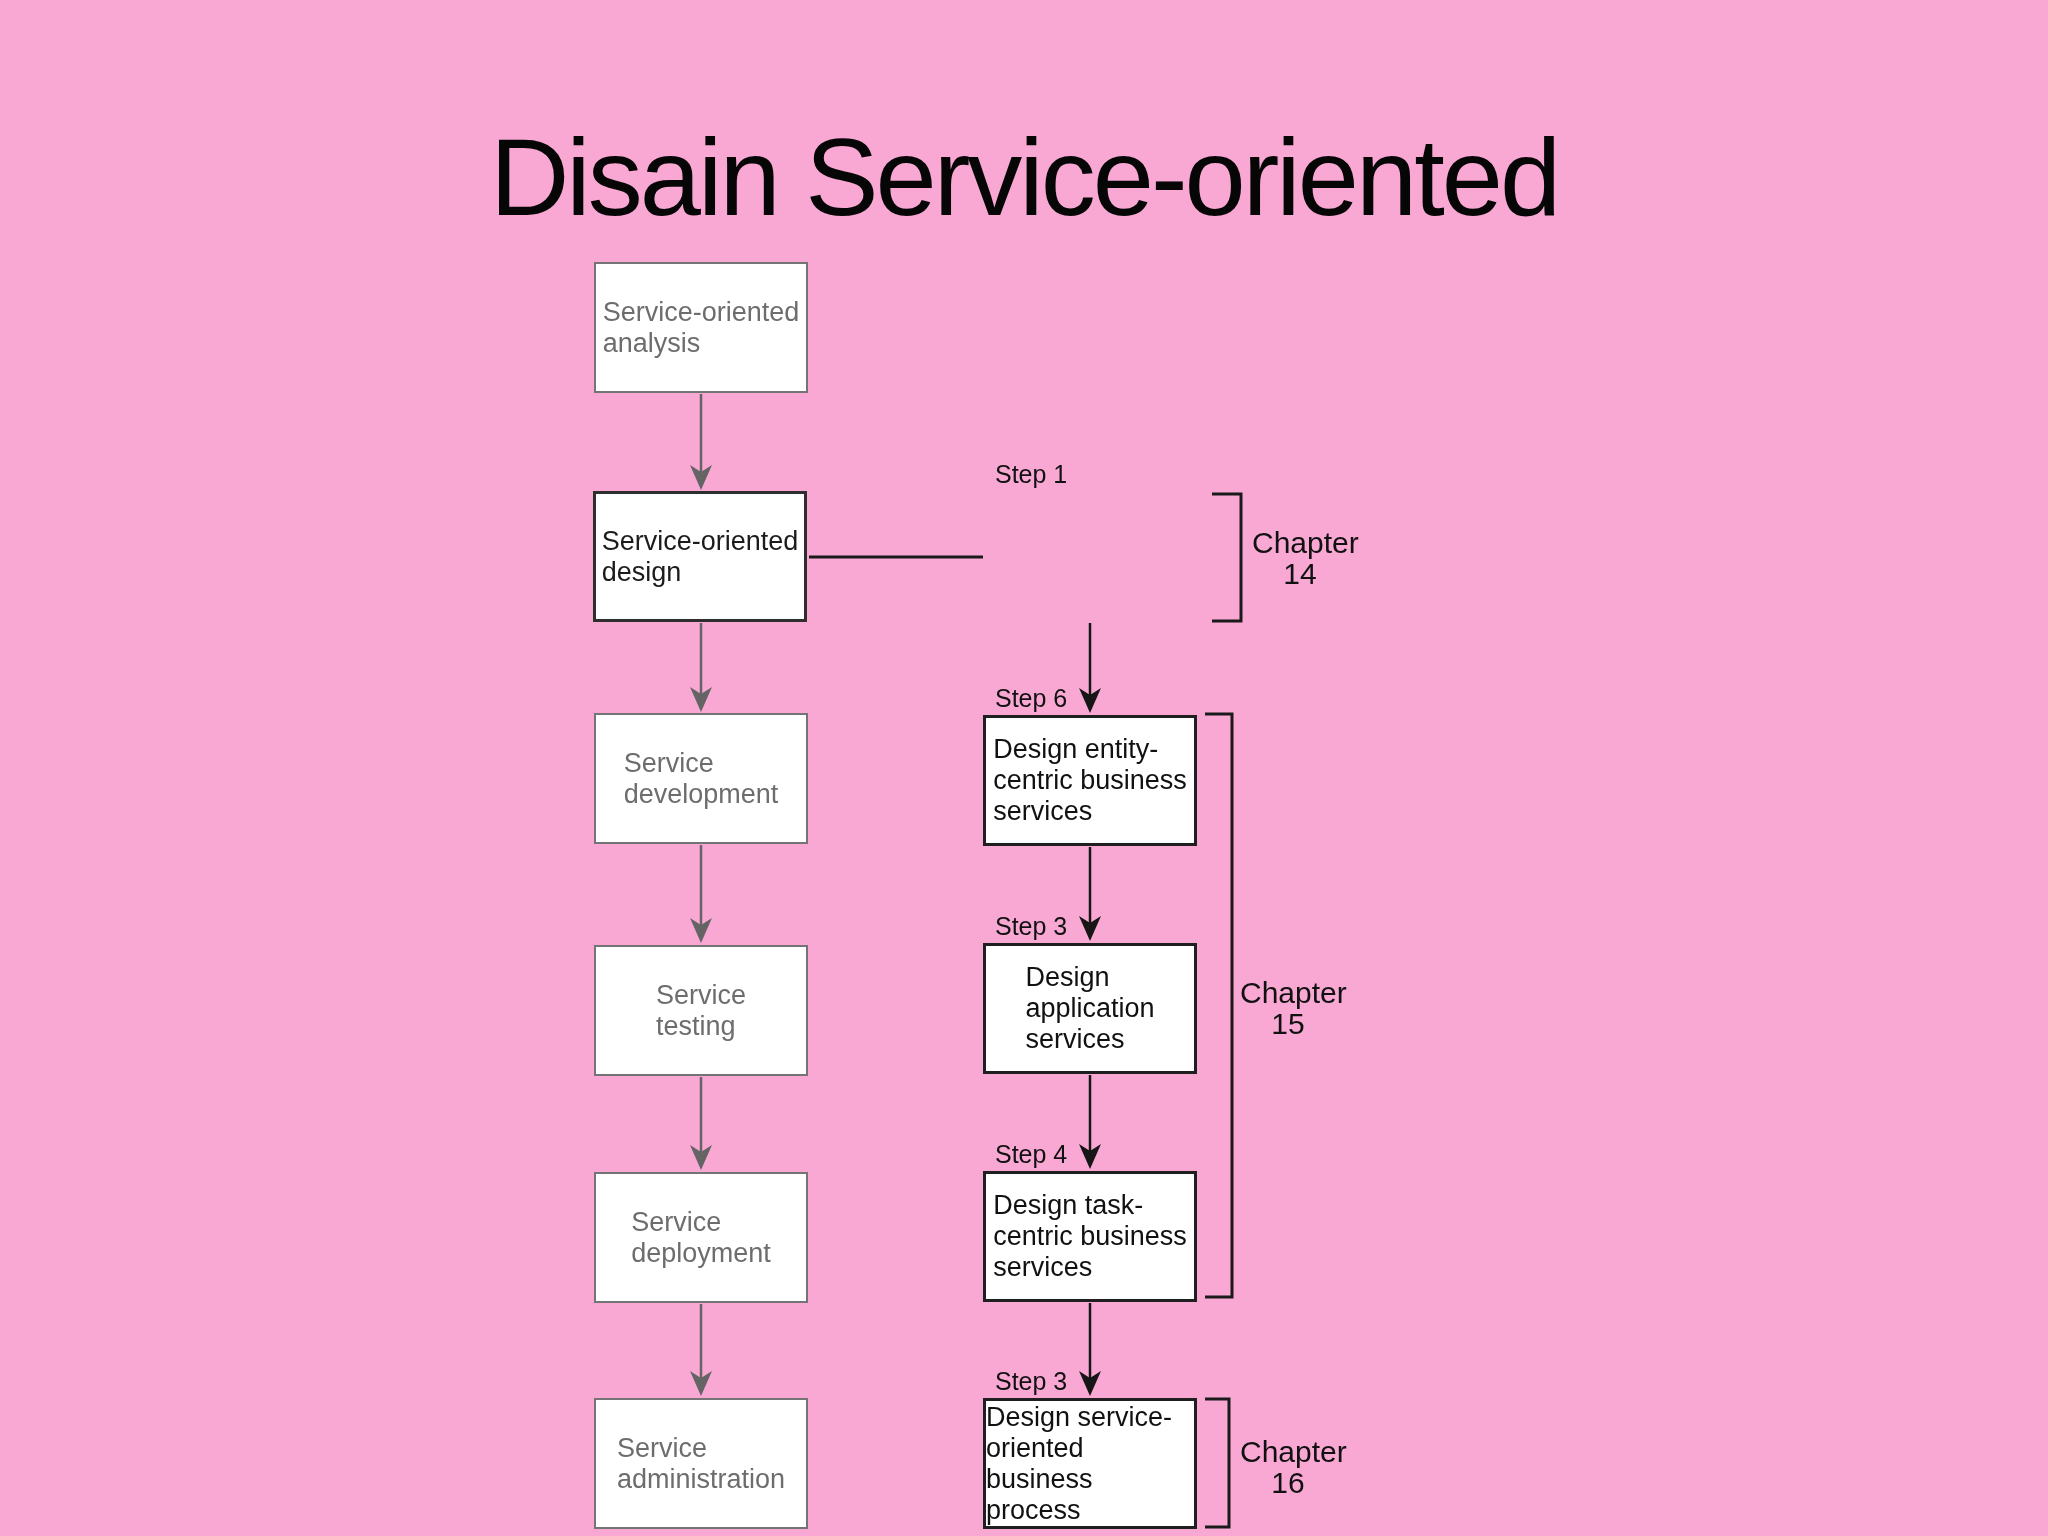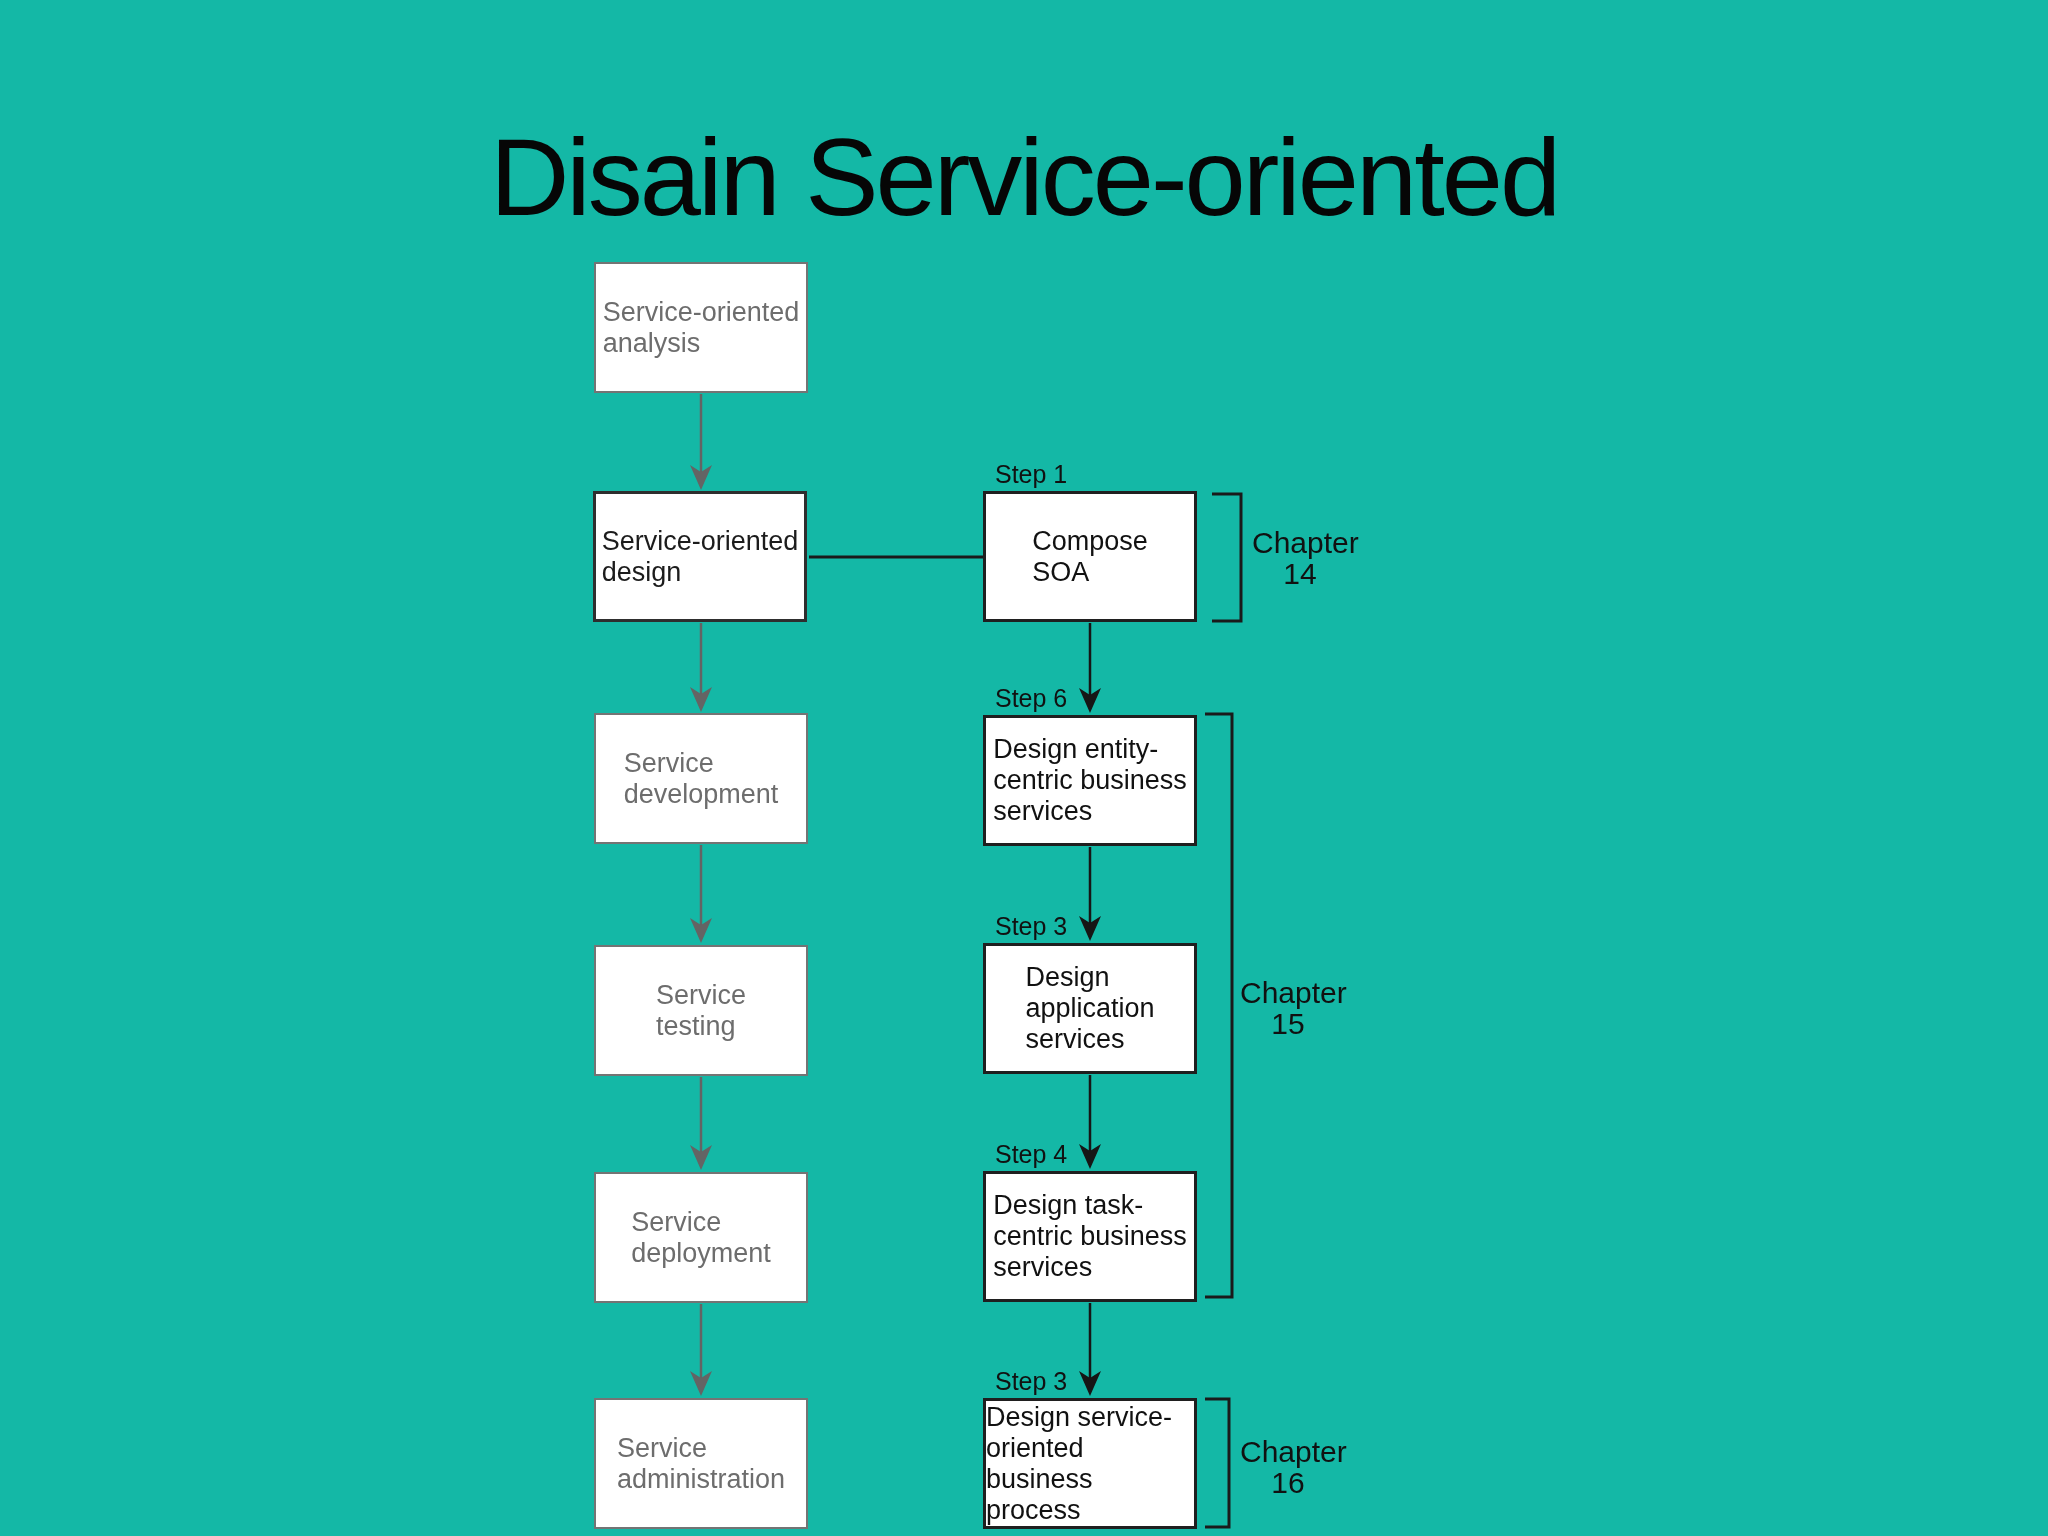--- a/index.html
+++ b/index.html
@@ -1,19 +1,19 @@
 <!DOCTYPE html>
 <html><head>
 <meta charset="utf-8">
 <style>
   html,body{margin:0;padding:0;background:#ffffff;}
   .stage{
     position:relative;
     width:2048px;height:1536px;
-    background:#14b8a6;
+    background:#f9a8d4;
     overflow:hidden;
     font-family:"Liberation Sans", sans-serif;
   }
   .title{
     position:absolute;
     left:0;right:0;top:122px;
     margin:0;
     text-align:center;
     font-size:110px;
     font-weight:400;
@@ -148,24 +148,20 @@
   <div class="box gray pos-l5">
     <span>Service
 deployment</span>
   </div>
   <div class="box gray pos-l6">
     <span>Service
 administration</span>
   </div>
 
   <div class="step-label pos-s1">Step 1</div>
-  <div class="box black pos-r1">
-    <span>Compose
-SOA</span>
-  </div>
 
   <div class="step-label pos-s2">Step 6</div>
   <div class="box black pos-r2">
     <span>Design entity-
 centric business
 services</span>
   </div>
 
   <div class="step-label pos-s3">Step 3</div>
   <div class="box black pos-r3">

